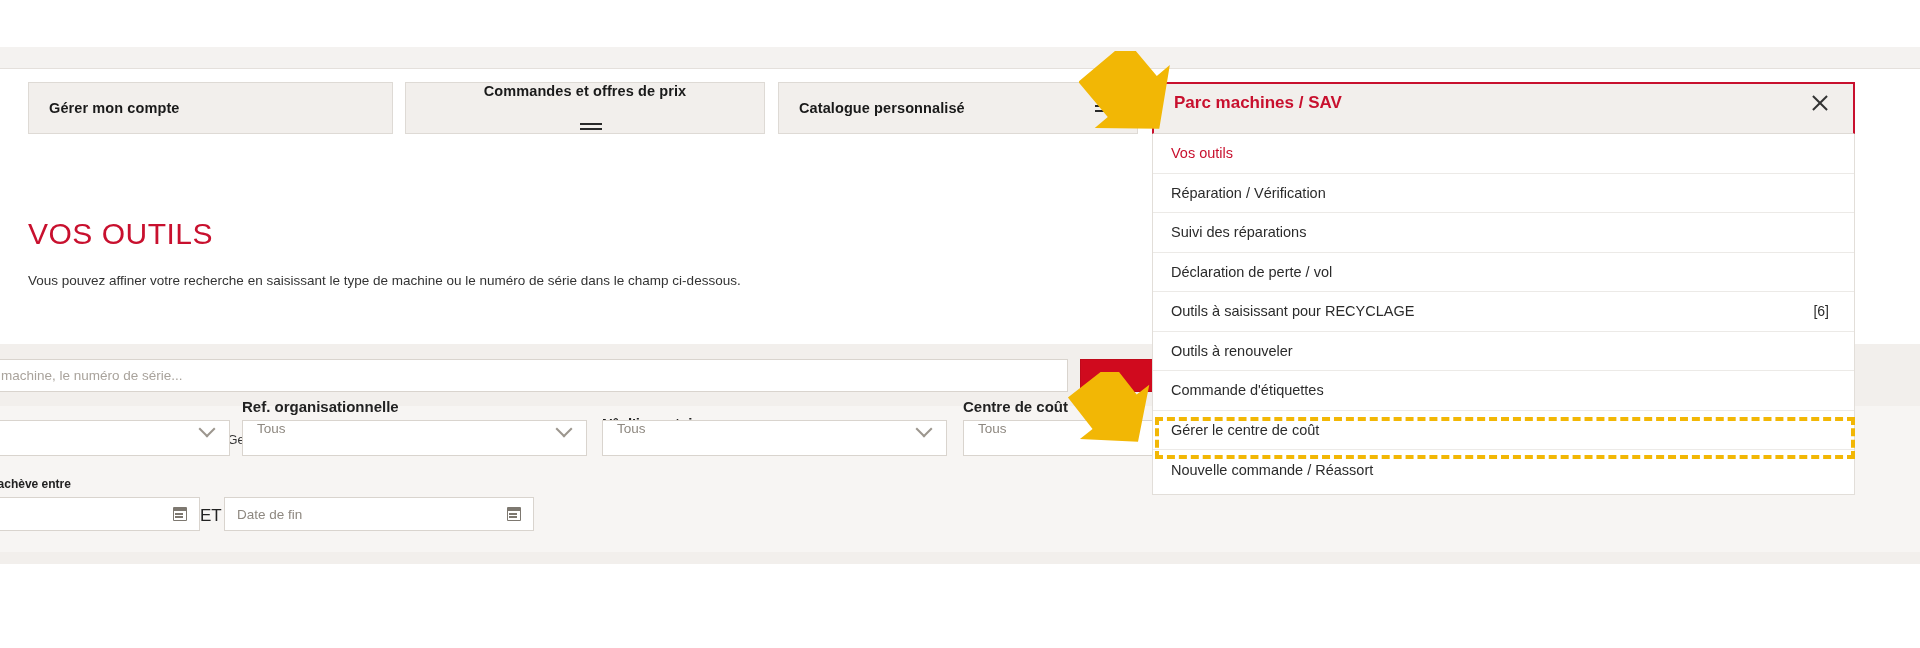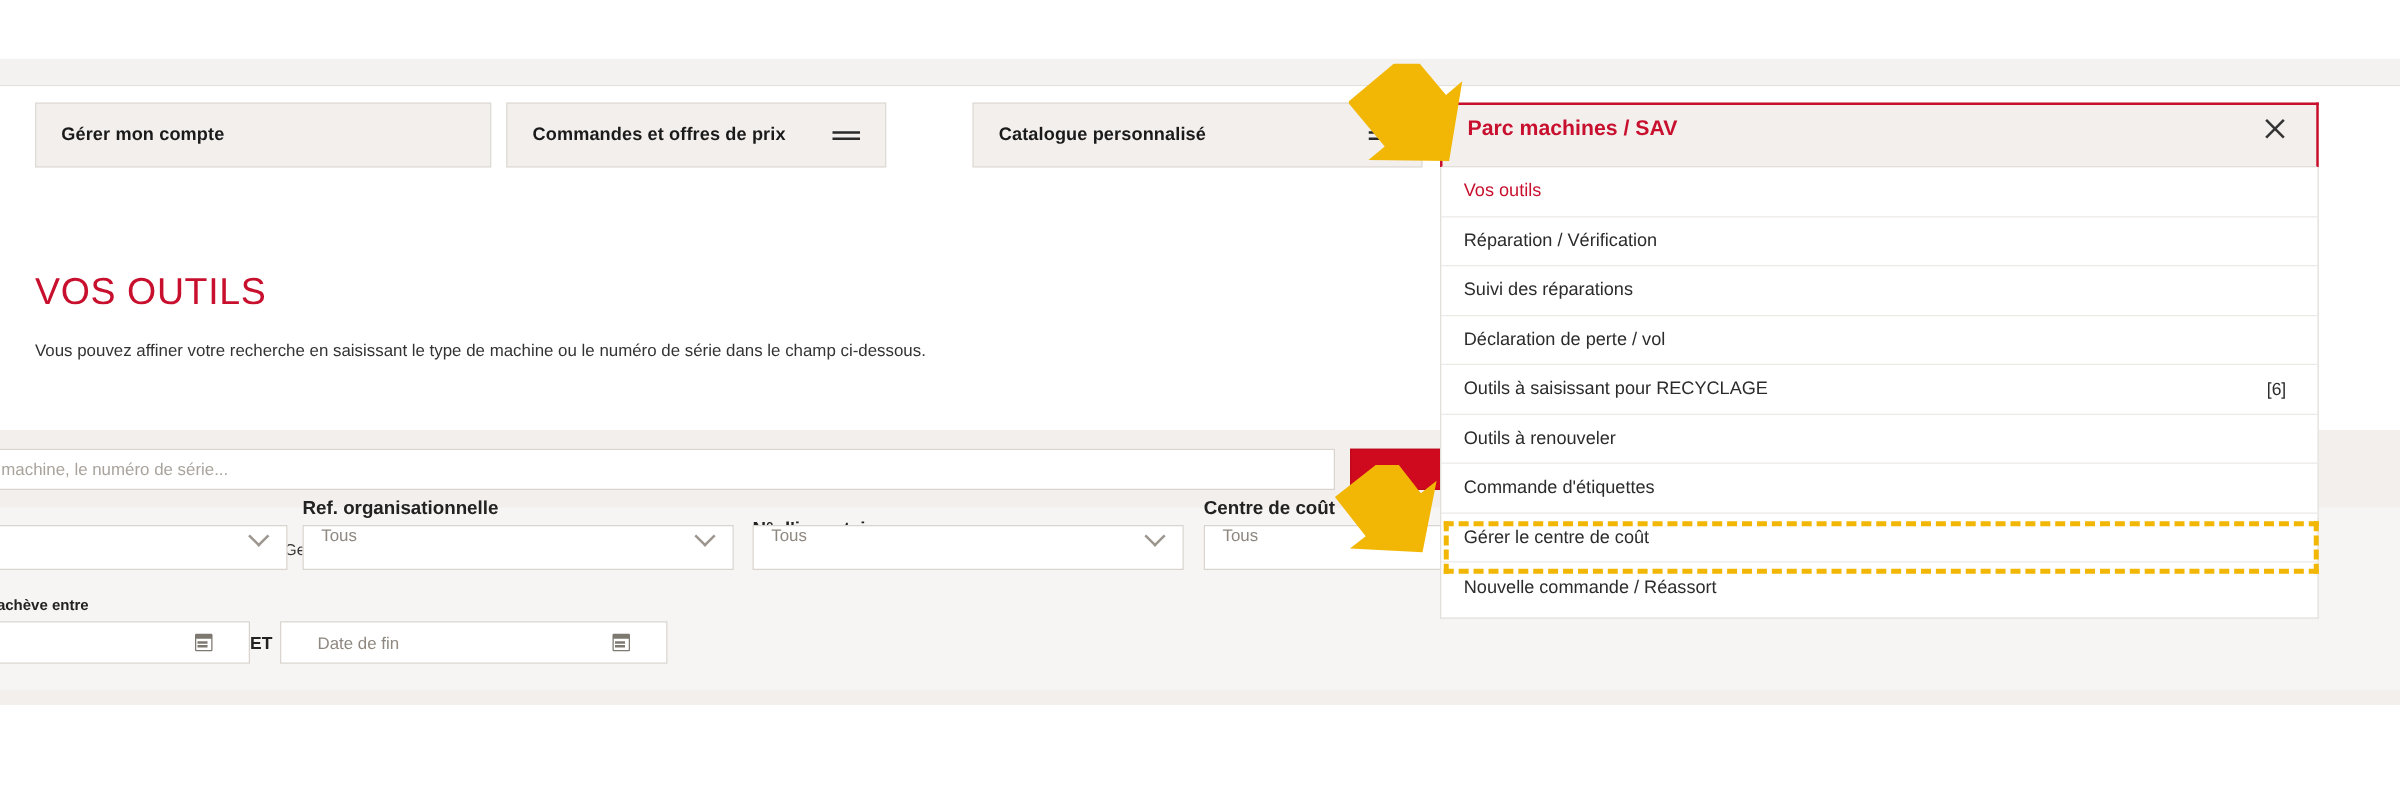--- a/index.html
+++ b/index.html
@@ -52,21 +52,21 @@
     position: relative; margin-left: 12px; flex: 0 0 auto;
   }
   .tab-eq:before, .tab-eq:after {
     content: ""; position: absolute; left: 0; width: 22px; height: 2px;
     background: #2a2a2a;
   }
   .tab-eq:before { top: 4px; }
   .tab-eq:after  { top: 9px; }
 
   #tab1 { left: 28px;   width: 365px; }
-  #tab2 { left: 405px;  width: 304px; }
+  #tab2 { left: 405px;  width: 360px; flex-direction: column; }
   #tab3 { left: 778px;  width: 360px; }
 
   
   .tab-active {
     position: absolute; left: 1152px; top: 0;
     width: 703px; height: 52px;
     background: #f2efec;
     border: 1px solid #dedad5;
     border-top: 2px solid #c8102e;
     border-left: 2px solid #c8102e;
@@ -209,40 +209,40 @@
   
   .date-label {
     position: absolute; left: -12px; top: 430px;
     font-size: 12px; font-weight: bold; color: #222; white-space: nowrap;
   }
   .date-box {
     position: absolute; top: 450px; height: 34px;
     background: #ffffff;
     border: 1px solid #d9d4ce;
     display: flex; align-items: center;
-    padding: 0 29px;
+    padding: 0 12px;
     font-size: 13.5px; color: #8e8880;
     cursor: text;
   }
   .date-box .dv { flex: 1 1 auto; white-space: nowrap; }
   #date1 { left: -80px; width: 280px; }
   #date2 { left: 224px; width: 310px; }
   .cal-ico {
     flex: 0 0 auto; width: 14px; height: 14px;
     border: 1.6px solid #7d7870; border-top-width: 4px; border-radius: 1px;
     position: relative;
   }
   .cal-ico:after {
     content: ""; position: absolute; left: 1px; top: 2px;
     width: 8px; height: 1.6px; background: #7d7870;
     box-shadow: 0 3px 0 #7d7870;
   }
   .et-sep {
     position: absolute; left: 200px; top: 459px;
-    font-size: 14px; font-weight: bold; color: #222;
+    font-size: 17px; font-weight: normal; color: #222;
   }
 
   
   .bottom-band {
     position: absolute; left: 0; top: 505px;
     width: 1920px; height: 12px;
     background: #f2efec;
   }
   .form-bg {
     position: absolute; left: 0; top: 335px;

